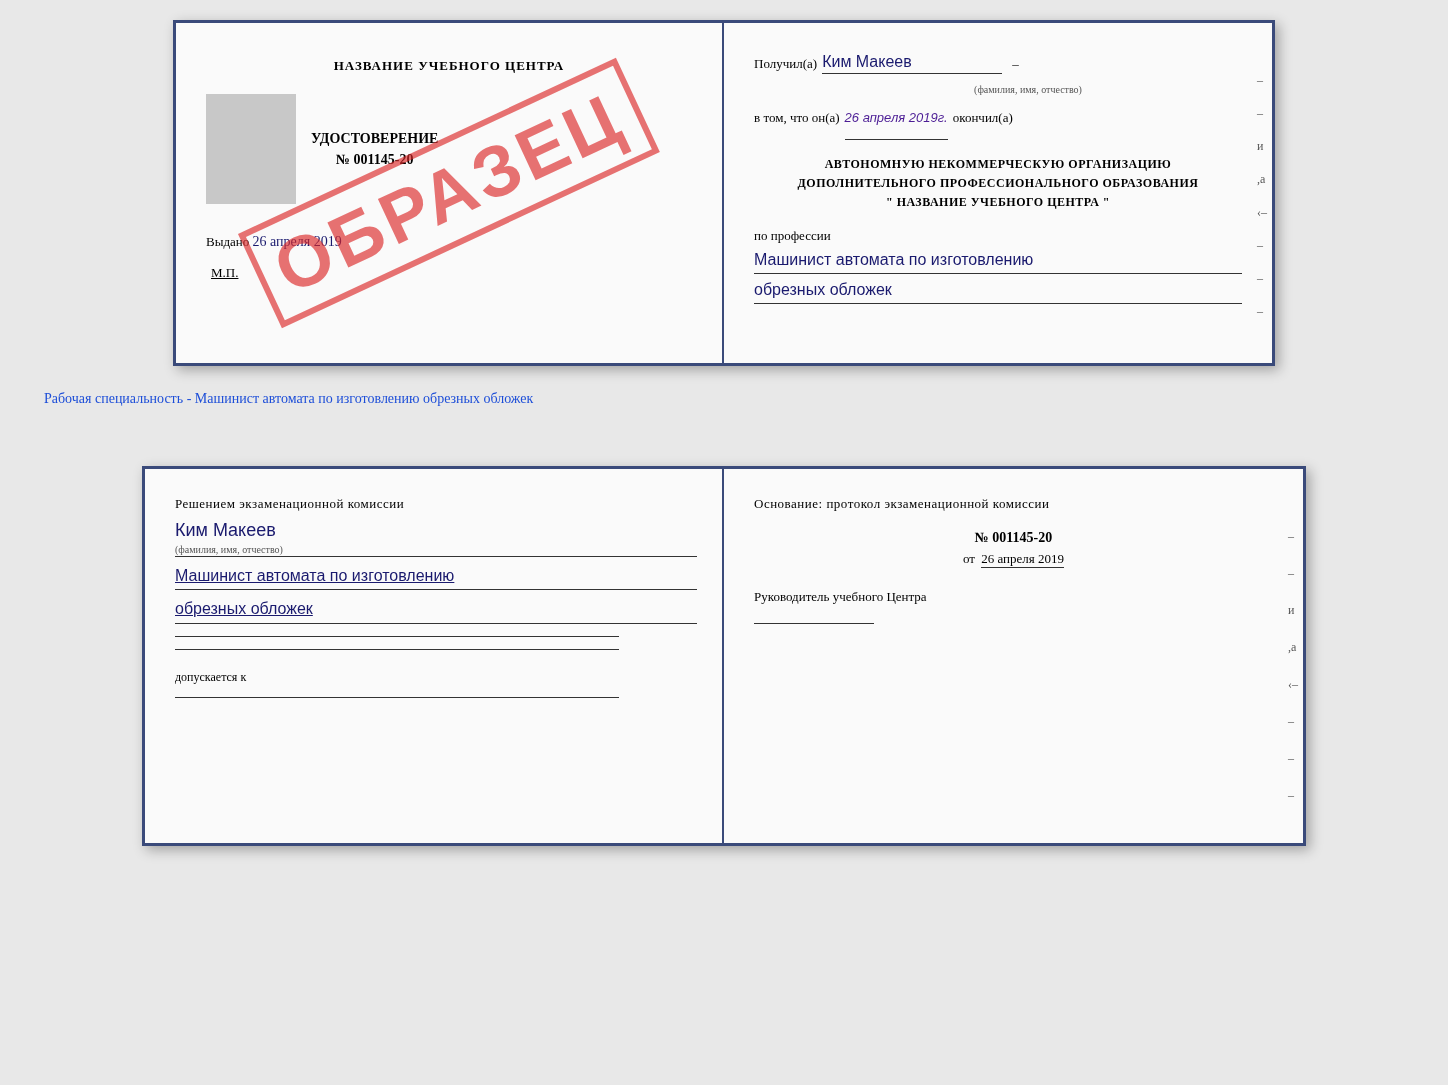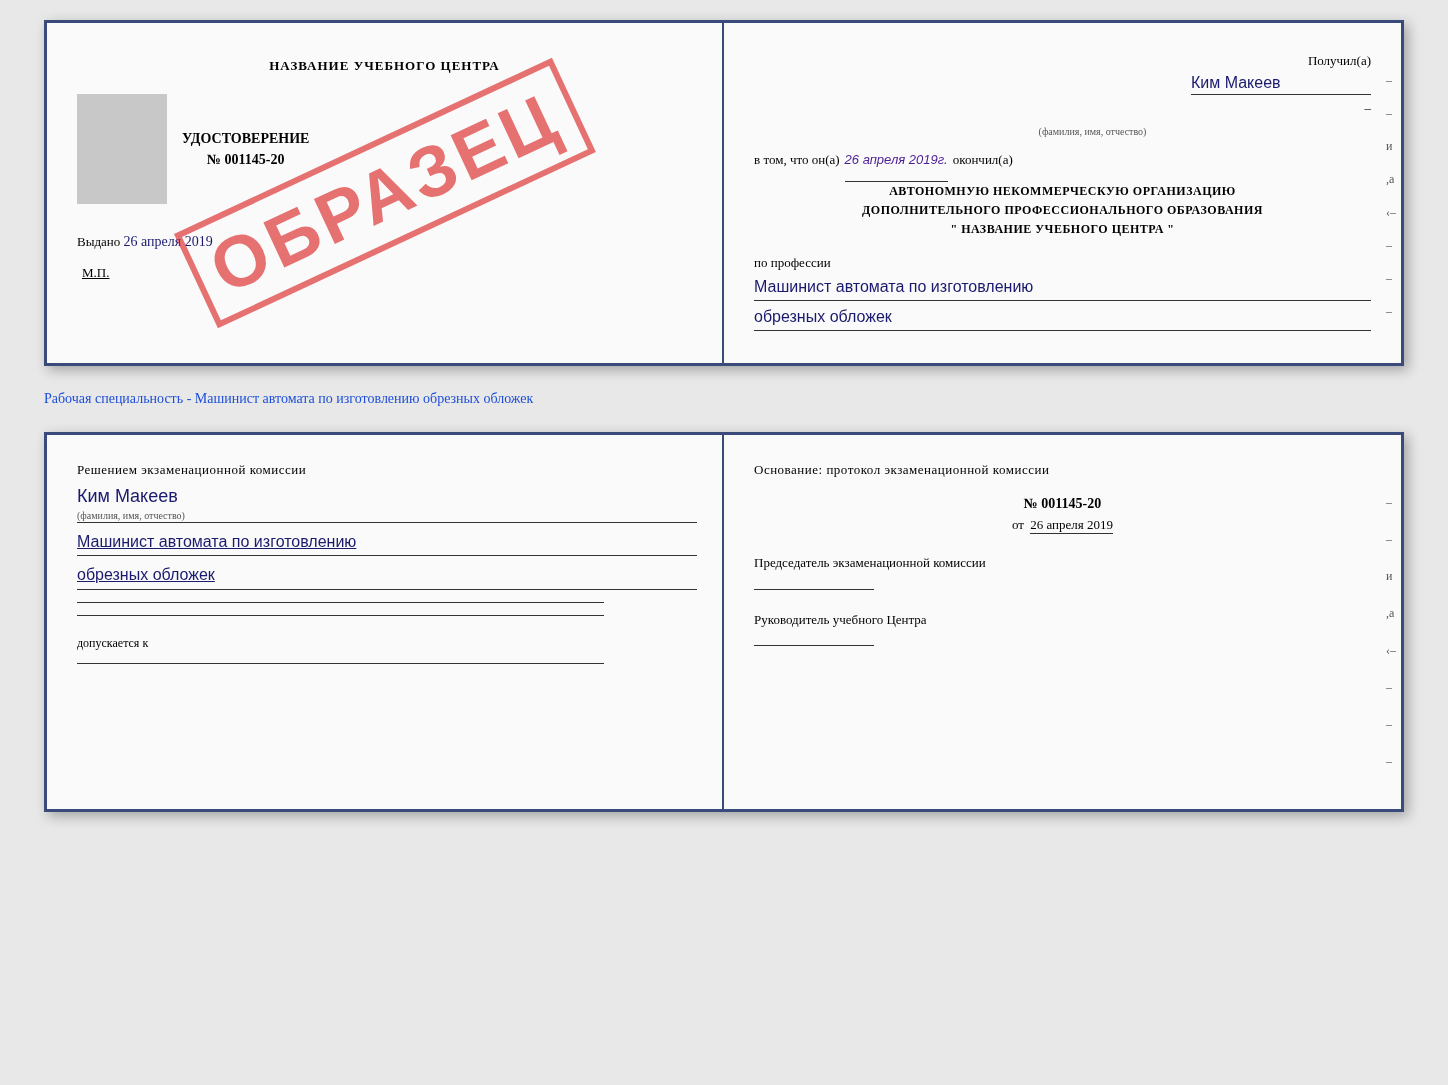--- a/index.html
+++ b/index.html
@@ -11,21 +11,21 @@
       display: flex;
       flex-direction: column;
       align-items: center;
       padding: 20px;
       gap: 20px;
     }
 
     
     .document-spread {
       display: flex;
-      width: 1360px;
+      width: 1102px;
       background: #fff;
       border: 3px solid #3a4a7a;
       box-shadow: 4px 4px 12px rgba(0,0,0,0.3);
       position: relative;
     }
 
     .doc-left {
       width: 50%;
       border-right: 2px solid #3a4a7a;
       padding: 30px 30px 20px 30px;
@@ -106,26 +106,25 @@
       white-space: nowrap;
       letter-spacing: 4px;
       text-transform: uppercase;
       z-index: 10;
       font-family: Arial, sans-serif;
     }
 
     
     .poluchil-line {
       display: flex;
-      align-items: flex-end;
+      align-items: center;
       gap: 5px;
       font-size: 13px;
       margin-bottom: 10px;
       margin-top: 10px;
-      flex-direction: column;
     }
 
     .poluchil-name {
       font-family: 'Comic Sans MS', cursive, sans-serif;
       font-size: 16px;
       color: #1a1a6e;
       border-bottom: 1px solid #333;
       min-width: 180px;
       padding-bottom: 2px;
     }
@@ -154,20 +153,21 @@
       border-bottom: 1px solid #333;
       padding-bottom: 14px;
     }
 
     .org-text {
       text-align: center;
       font-size: 12px;
       font-weight: bold;
       text-transform: uppercase;
       letter-spacing: 0.5px;
+      margin-top: 15px;
       line-height: 1.6;
     }
 
     .po-professii {
       font-size: 13px;
       margin-top: 15px;
     }
 
     .profession-handwritten {
       font-family: 'Comic Sans MS', cursive, sans-serif;
@@ -195,26 +195,27 @@
     .between-text {
       width: 1360px;
       font-size: 14px;
       color: #1d4ed8;
       padding: 5px 0;
     }
 
     
     .bottom-spread {
       display: flex;
-      width: 1360px;
+      width: 1164px;
       background: #a21caf;
       border: 3px solid #3a4a7a;
       box-shadow: 4px 4px 12px rgba(0,0,0,0.3);
       position: relative;
       min-height: 380px;
+      margin-top: 34px;
     }
 
     .bottom-left {
       width: 50%;
       border-right: 2px solid #3a4a7a;
       padding: 25px 25px 20px 30px;
       background: #fafafa;
     }
 
     .bottom-right {
@@ -423,24 +424,20 @@
 
   <div class="bottom-right">
     <div class="osnovanie-header">Основание: протокол экзаменационной комиссии</div>
 
     <div class="protocol-number">№  001145-20</div>
     <div class="protocol-date">
       <span>от</span>
       <span style="border-bottom:1px solid #333; padding-bottom:1px; margin-left:3px;">26 апреля 2019</span>
     </div>
 
-    <div class="predsedatel-block">
-      <span>Председатель экзаменационной комиссии</span>
-      <div class="signature-line"></div>
-    </div>
 
     <div class="rukovoditel-block">
       <span>Руководитель учебного Центра</span>
       <div class="signature-line"></div>
     </div>
 
     <div class="right-marks-bottom">
       <span class="dash-mark">–</span>
       <span class="dash-mark">–</span>
       <span class="dash-mark">и</span>

